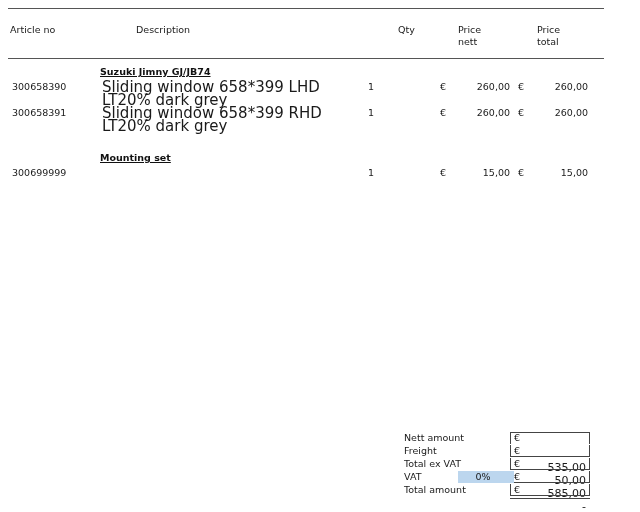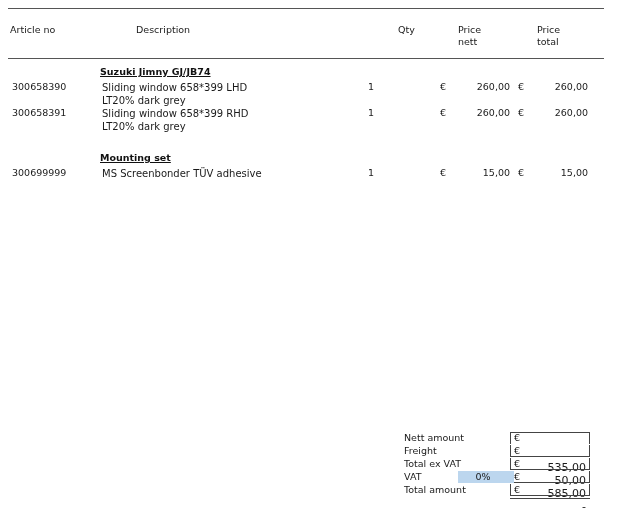--- a/index.html
+++ b/index.html
@@ -88,21 +88,21 @@
   .row .artno {
     position: absolute;
     left: 10px;
     top: 0;
     font-size: 9.5px;
   }
   .row .desc {
     position: absolute;
     left: 100px;
     top: 0;
-    font-size: 10px;
+    font-size: 15px;
     line-height: 13px;
     white-space: pre-line;
   }
   .row .qty {
     position: absolute;
     left: 355px;
     top: 0;
     width: 28px;
     text-align: center;
     font-size: 9.5px;
@@ -244,21 +244,20 @@
       <div class="cur1">€</div>
       <div class="nett">260,00</div>
       <div class="cur2">€</div>
       <div class="total">260,00</div>
     </div>
 
     <div class="group-title" style="top:86px;text-decoration:underline;">Mounting set</div>
 
     <div class="row" style="top:101px;">
       <div class="artno">300699999</div>
-      <div class="desc">MS Screenbonder TÜV adhesive</div>
       <div class="qty">1</div>
       <div class="cur1">€</div>
       <div class="nett">15,00</div>
       <div class="cur2">€</div>
       <div class="total">15,00</div>
     </div>
 
   </div>
 
   <div class="totals">

